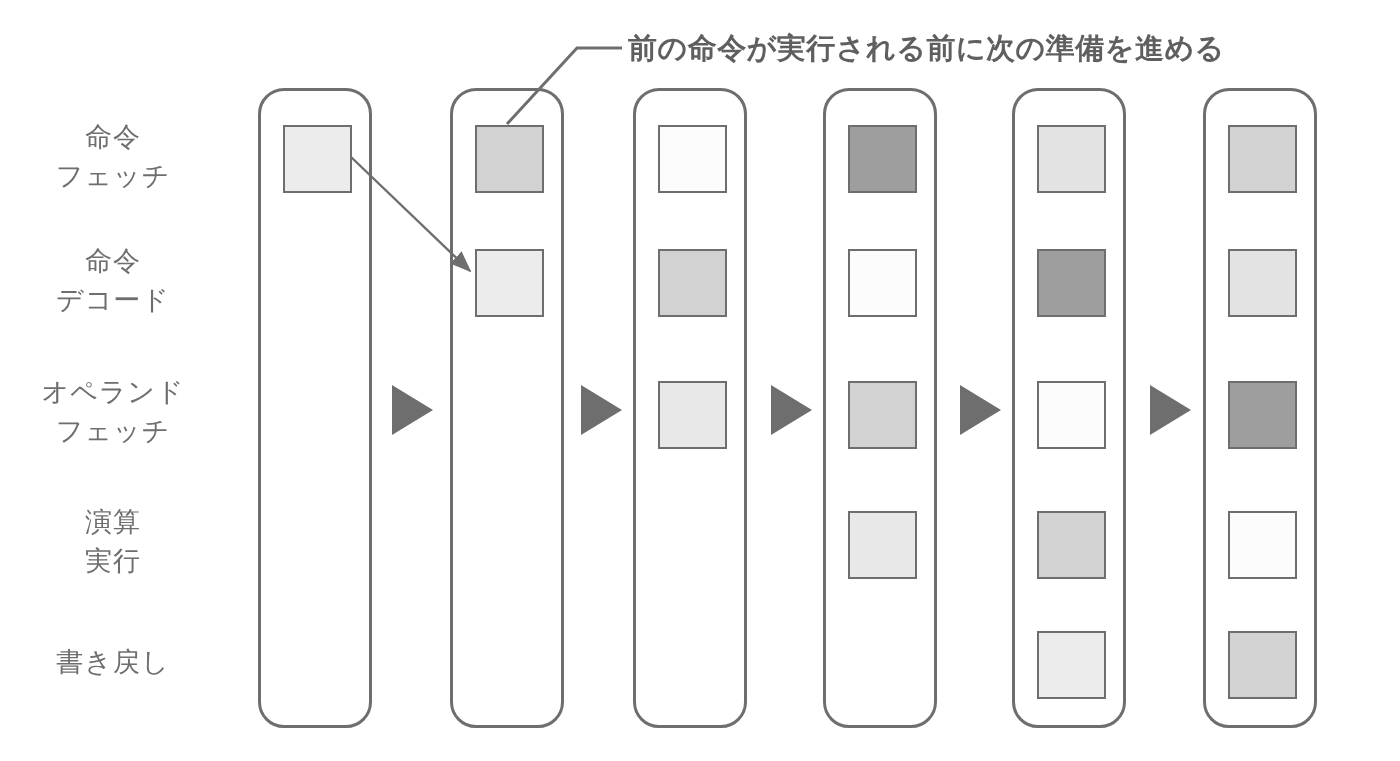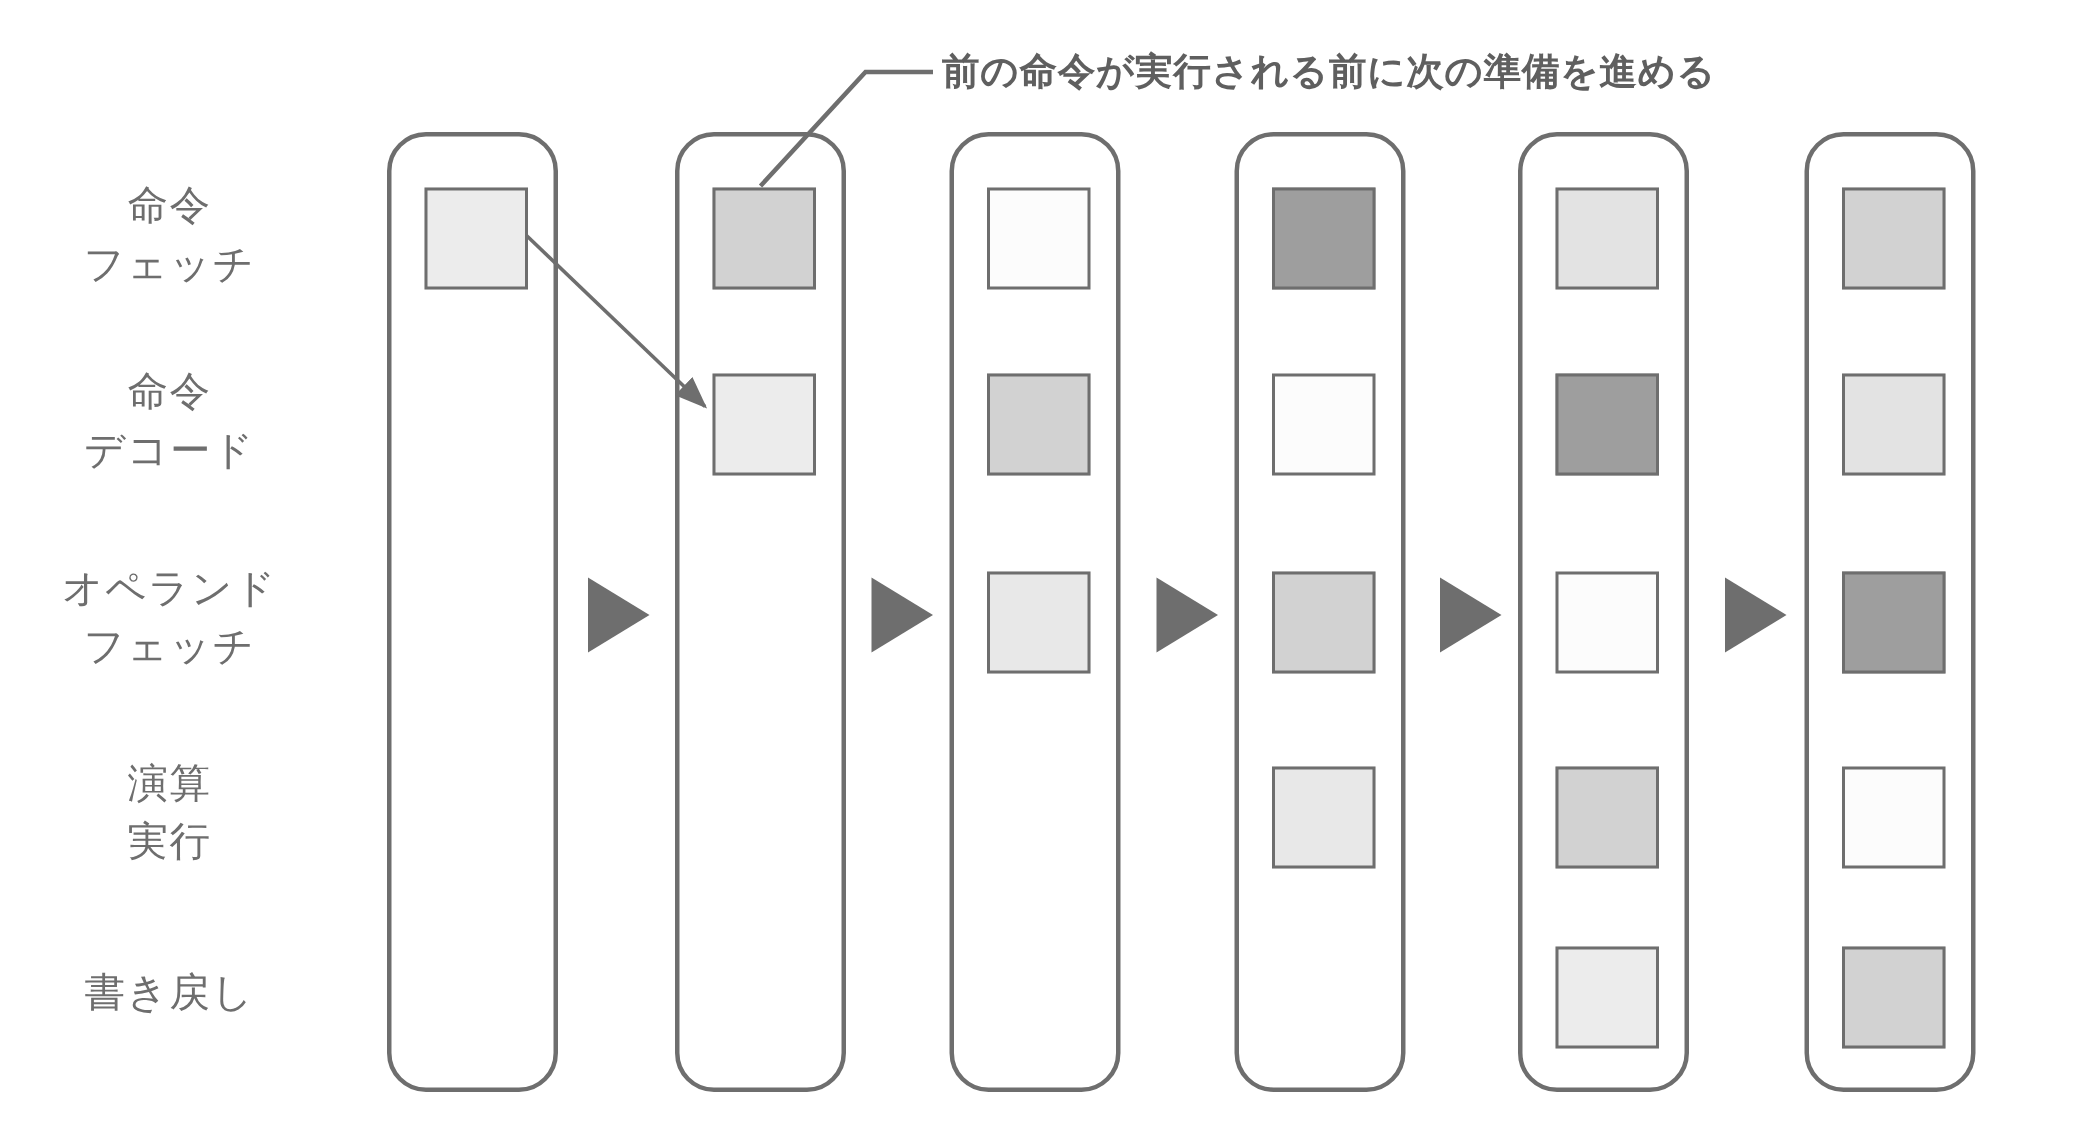--- a/index.html
+++ b/index.html
@@ -59,21 +59,21 @@
     border-bottom: 25px solid transparent;
     border-left: 41px solid #6e6e6e;
     top: 385px;
   }
   
   .annot-text {
     position: absolute;
     left: 628px;
     top: 28px;
     color: #5f5f5f;
-    font-size: 25px;
+    font-size: 29px;
     line-height: 40px;
     letter-spacing: 0.5px;
     font-weight: 700;
     white-space: nowrap;
   }
   svg.overlay {
     position: absolute;
     left: 0;
     top: 0;
     width: 1400px;

